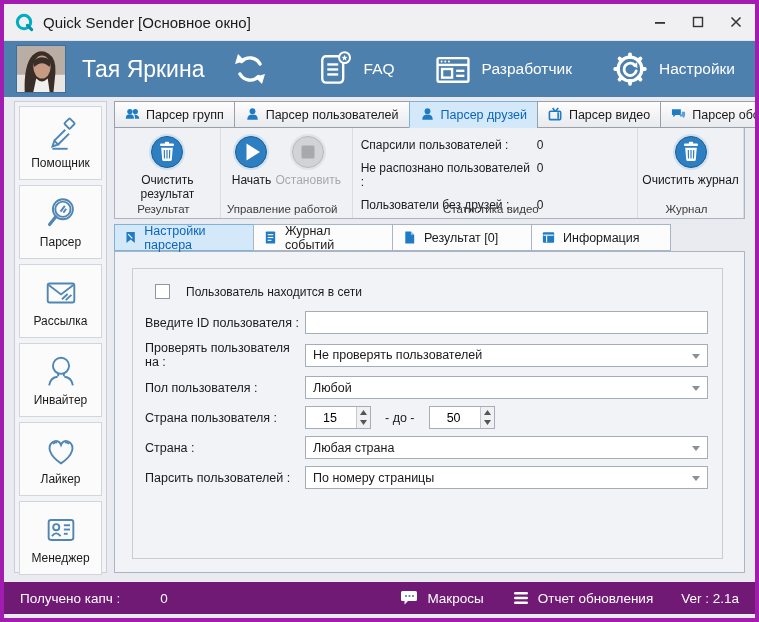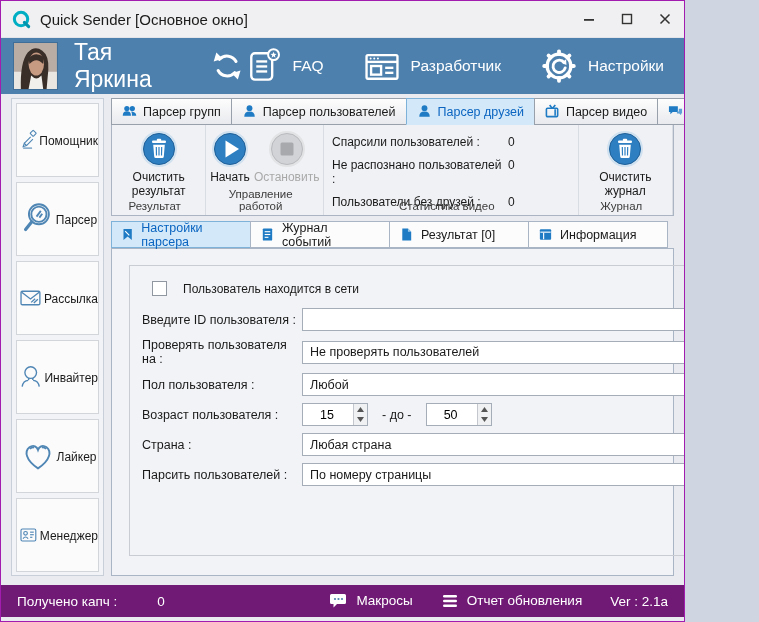--- a/index.html
+++ b/index.html
@@ -1,17 +1,17 @@
 <!DOCTYPE html>
 <html><head>
 <meta charset="utf-8">
 <style>
   * { margin:0; padding:0; box-sizing:border-box; }
   html,body { width:759px; height:622px; font-family:"Liberation Sans", sans-serif; background:#cfd6e2; }
-  .window { position:relative; width:685px; height:622px; border:1px solid #a21caf; background:#e9ebf1; overflow:hidden; }
+  .window { position:relative; width:759px; height:622px; border:4px solid #a21caf; background:#e9ebf1; overflow:hidden; }
 
   
   .titlebar { position:absolute; left:0; top:0; right:0; height:37px; background:#f0f0f2; display:flex; align-items:center; padding-left:10px; border-bottom:1px solid #e2e4ea; }
   .titlebar .qlogo { width:21px; height:21px; }
   .titlebar .title { margin-left:8px; font-size:15px; color:#1b1b1b; }
   .wincontrols { margin-left:auto; display:flex; height:100%; }
   .winbtn { width:38px; height:100%; display:flex; align-items:center; justify-content:center; cursor:default; }
   .winbtn svg { width:12px; height:12px; }
 
   
@@ -22,21 +22,21 @@
   .refresh { margin-left:28px; width:36px; height:36px; cursor:pointer; }
   .hnav { margin-left:auto; display:flex; align-items:center; gap:38px; padding-right:20px; }
   .hnav-item { display:flex; align-items:center; gap:9px; color:#fff; font-size:15.5px; cursor:pointer; }
   .hnav-item svg { width:40px; height:38px; }
 
   
   .content { position:absolute; left:0; top:93px; right:0; bottom:37px; background:#e9ebf1; }
 
   
   .sidebar { position:absolute; left:10px; top:4px; width:93px; bottom:8px; border:1px solid #c9cfd9; background:#f2f3f6; padding:4px 4px; }
-  .side-btn { height:74px; margin-bottom:5px; background:#fbfbfc; border:1px solid #d2d5da; display:flex; flex-direction:row; align-items:center; justify-content:center; cursor:pointer; }
+  .side-btn { height:74px; margin-bottom:5px; background:#fbfbfc; border:1px solid #d2d5da; display:flex; flex-direction:column; align-items:center; justify-content:center; cursor:pointer; }
   .side-btn svg { width:38px; height:38px; }
   .side-btn .lbl { font-size:12px; color:#1a1a1a; margin-top:2px; }
 
   
   .main { position:absolute; left:110px; right:10px; top:4px; bottom:8px; }
 
   
   .tabstrip { height:27px; display:flex; position:relative; z-index:2; margin-bottom:-1px; align-items:flex-end; }
   .ptab { height:27px; display:flex; align-items:center; gap:6px; padding:0 10px; font-size:12.5px; color:#1a1a1a;
           background:linear-gradient(#fdfdfd,#e9eaee); border:1px solid #98a0ac; margin-right:-1px; cursor:pointer; white-space:nowrap; }
@@ -79,21 +79,21 @@
   .spin .updown { width:14px; border-left:1px solid #c4c8ce; display:flex; flex-direction:column; }
   .spin .updown span { flex:1; display:flex; align-items:center; justify-content:center; background:#f0f1f3; cursor:pointer; }
   .spin .updown svg { width:7px; height:5px; }
   .agerange { display:flex; align-items:center; gap:14px; }
   .agesep { font-size:12.5px; color:#1a1a1a; }
 
   
   .statusbar { position:absolute; left:0; right:0; bottom:4px; height:32px; background:#701a75; color:#fff; display:flex; align-items:center; padding:0 16px; font-size:13.5px; }
   .sb-val { margin-left:40px; }
   .sb-right { margin-left:auto; display:flex; align-items:center; gap:28px; }
-  .sb-item { display:flex; align-items:flex-start; gap:8px; cursor:pointer; }
+  .sb-item { display:flex; align-items:center; gap:8px; cursor:pointer; }
   .sb-item svg { width:18px; height:16px; }
 </style>
 </head>
 <body>
 
 <div class="window">
 
   <div class="titlebar">
     <svg class="qlogo" viewBox="0 0 22 22">
       <circle cx="10.5" cy="10.5" r="7" fill="none" stroke="#00aec4" stroke-width="3.2"></circle>
@@ -428,21 +428,21 @@
             <span class="flabel">Пол пользователя :</span>
             <div class="fctl">
               <span>Любой</span>
               <svg class="dd" width="8" height="5" viewBox="0 0 8 5">
                   <polygon points="0,0 8,0 4,5" fill="#8a8f98"></polygon>
                 </svg>
             </div>
           </div>
 
           <div class="frow">
-            <span class="flabel">Возраст пользователя :</span>
+            <span class="flabel">Страна пользователя :</span>
             <div class="agerange">
               <div class="spin">
                 <input type="text" value="15" style="">
                 <div class="updown">
                   <span>
                       <svg viewBox="0 0 7 5">
                         <polygon points="3.5,0 7,5 0,5" fill="#555"></polygon>
                       </svg>
                     </span>
                   <span>

